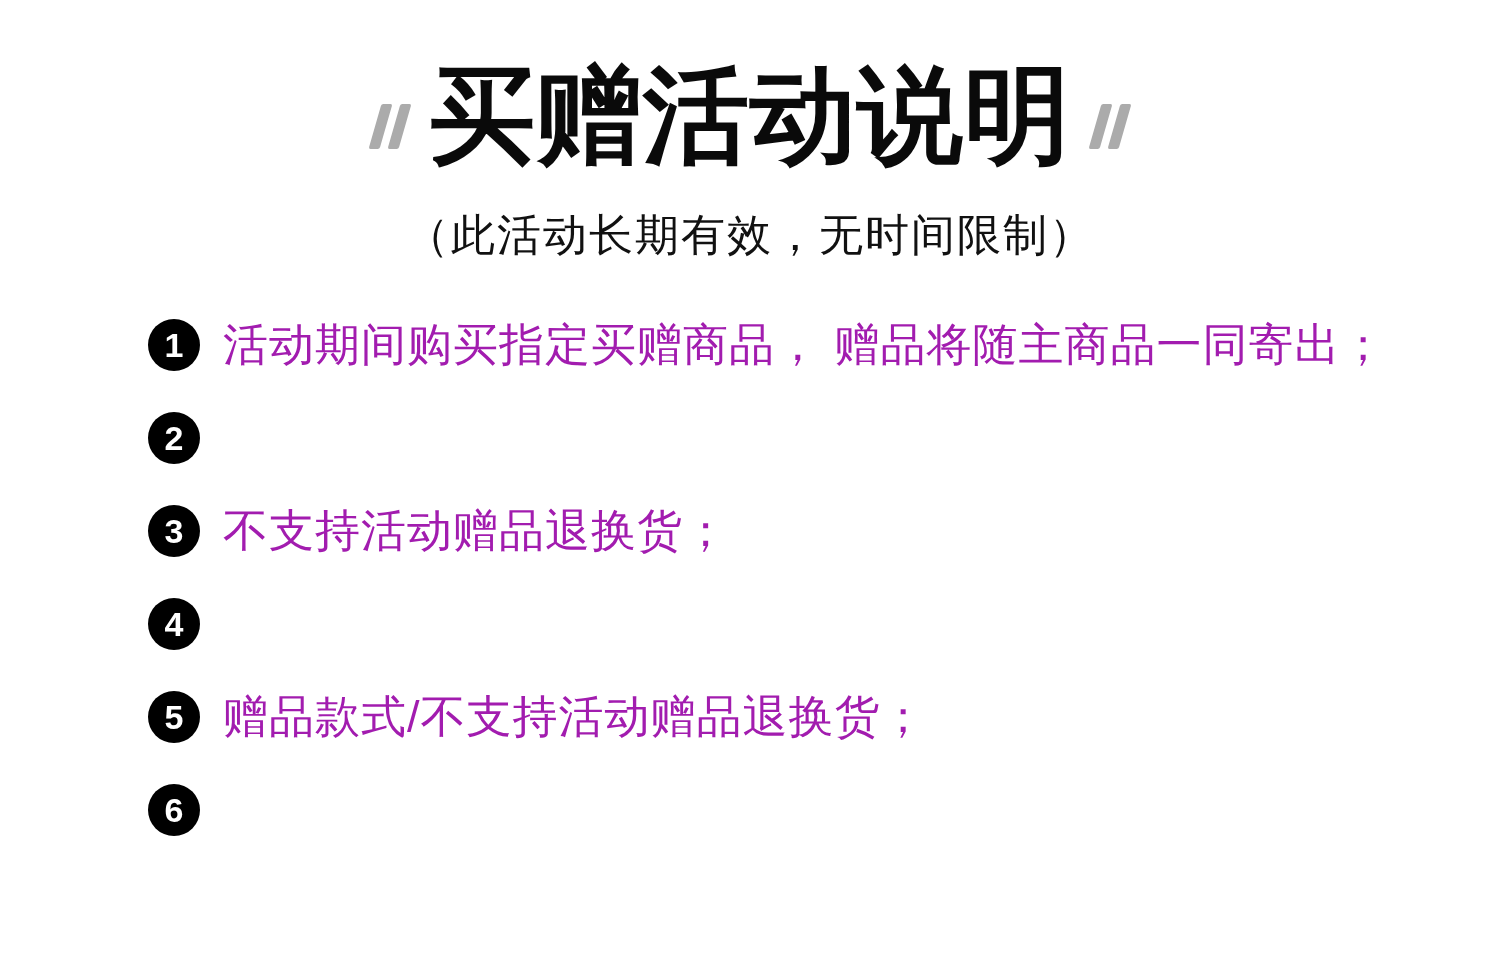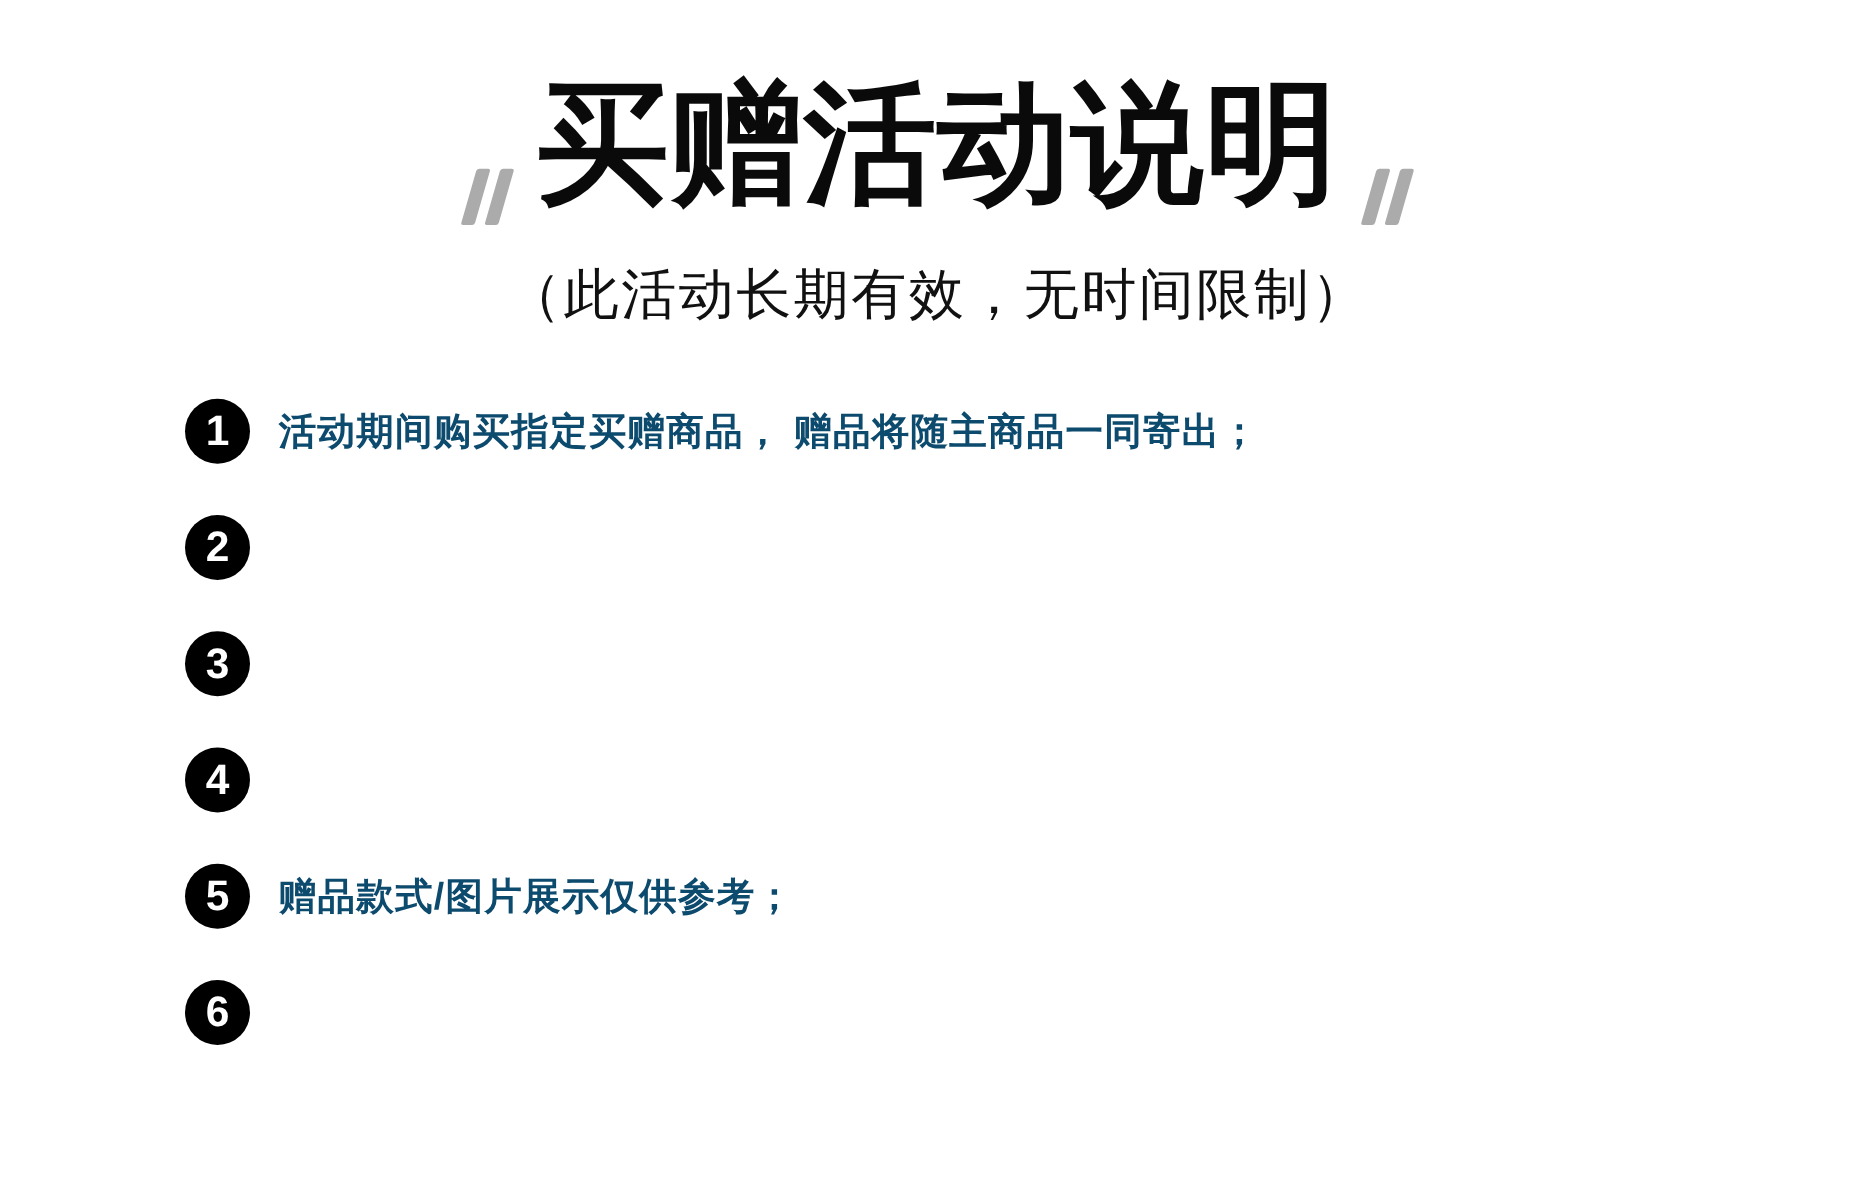--- a/index.html
+++ b/index.html
@@ -17,21 +17,21 @@
     color: #0a0a0a;
   }
   
   .header {
     padding-top: 50px;
     text-align: center;
   }
   .title-row {
     display: flex;
     justify-content: center;
-    align-items: flex-end;
+    align-items: center;
     gap: 24px;
   }
   .page-title {
     margin: 0;
     font-size: 106px;
     line-height: 1.23;
     font-weight: 900;
     letter-spacing: 1px;
     color: #0a0a0a;
     white-space: nowrap;
@@ -76,24 +76,24 @@
     color: #ffffff;
     font-size: 34px;
     font-weight: 700;
     display: flex;
     align-items: center;
     justify-content: center;
     margin-right: 23px;
     line-height: 1;
   }
   .rule-text {
-    font-size: 30px;
-    font-weight: 700;
+    font-size: 45px;
+    font-weight: 400;
     letter-spacing: 1px;
-    color: #0c4a6e;
+    color: #a21caf;
     white-space: nowrap;
   }
 </style>
 </head>
 <body>
 
 <div class="page">
 
   <div class="header">
     <div class="title-row">
@@ -116,29 +116,30 @@
       <span class="num-badge">1</span>
       <span class="rule-text">活动期间购买指定买赠商品， 赠品将随主商品一同寄出；</span>
     </div>
 
     <div class="rule-item">
       <span class="num-badge">2</span>
     </div>
 
     <div class="rule-item">
       <span class="num-badge">3</span>
+      <span class="rule-text">不支持活动赠品退换货；</span>
     </div>
 
     <div class="rule-item">
       <span class="num-badge">4</span>
     </div>
 
     <div class="rule-item">
       <span class="num-badge">5</span>
-      <span class="rule-text">赠品款式/图片展示仅供参考；</span>
+      <span class="rule-text">赠品款式/不支持活动赠品退换货；</span>
     </div>
 
     <div class="rule-item">
       <span class="num-badge">6</span>
     </div>
 
   </div>
 
 </div>
 

